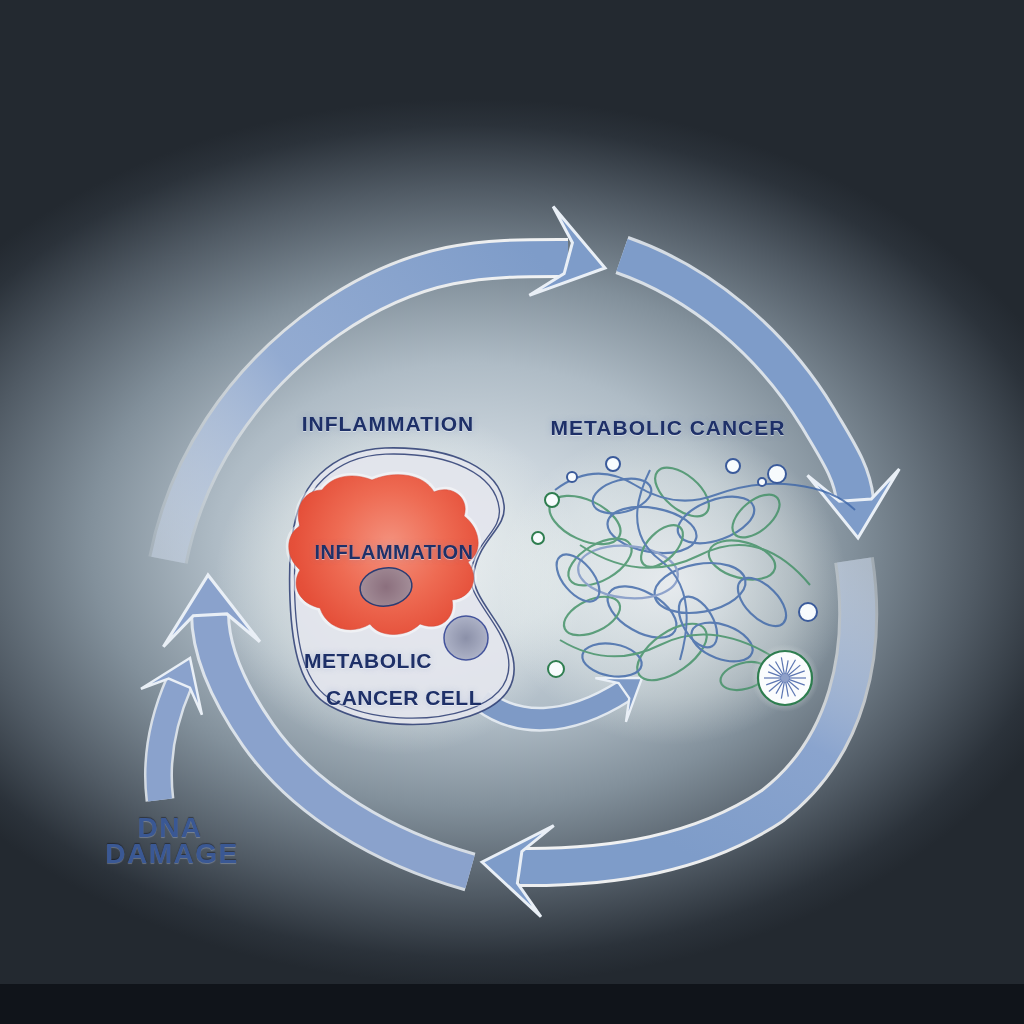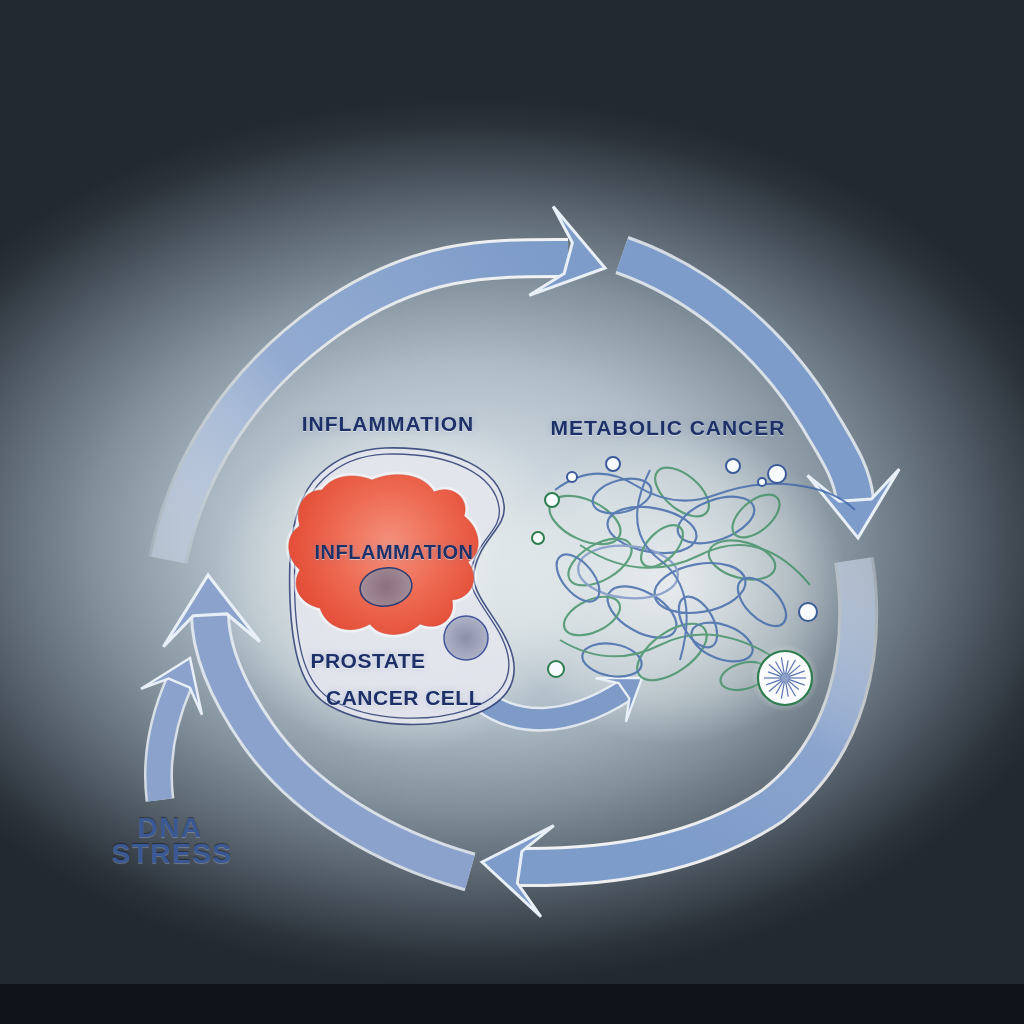--- a/index.html
+++ b/index.html
@@ -215,19 +215,19 @@
       <circle cx="466" cy="638" r="22" fill="url(#nuc2)" stroke="#44549c" stroke-width="1.5"></circle>
     </g>
   </svg>
 
   <div class="lbl lbl-region" style="left:388px;top:412px;">INFLAMMATION</div>
 
   <div class="lbl lbl-region" style="left:668px;top:416px;">METABOLIC CANCER</div>
 
   <div class="lbl lbl-inner" style="left:394px;top:541px;">INFLAMMATION</div>
 
-  <div class="lbl lbl-cellname" style="left:368px;top:649px;">PROSTATE</div>
+  <div class="lbl lbl-cellname" style="left:368px;top:649px;">METABOLIC</div>
   <div class="lbl lbl-cellname" style="left:404px;top:686px;">CANCER CELL</div>
 
   <div class="lbl lbl-dna" style="left:170px;top:812px;text-align:right;">DNA</div>
-  <div class="lbl lbl-dna" style="left:172px;top:838px;">STRESS</div>
+  <div class="lbl lbl-dna" style="left:172px;top:838px;">DAMAGE</div>
 
 </div>
 
 </body></html>

